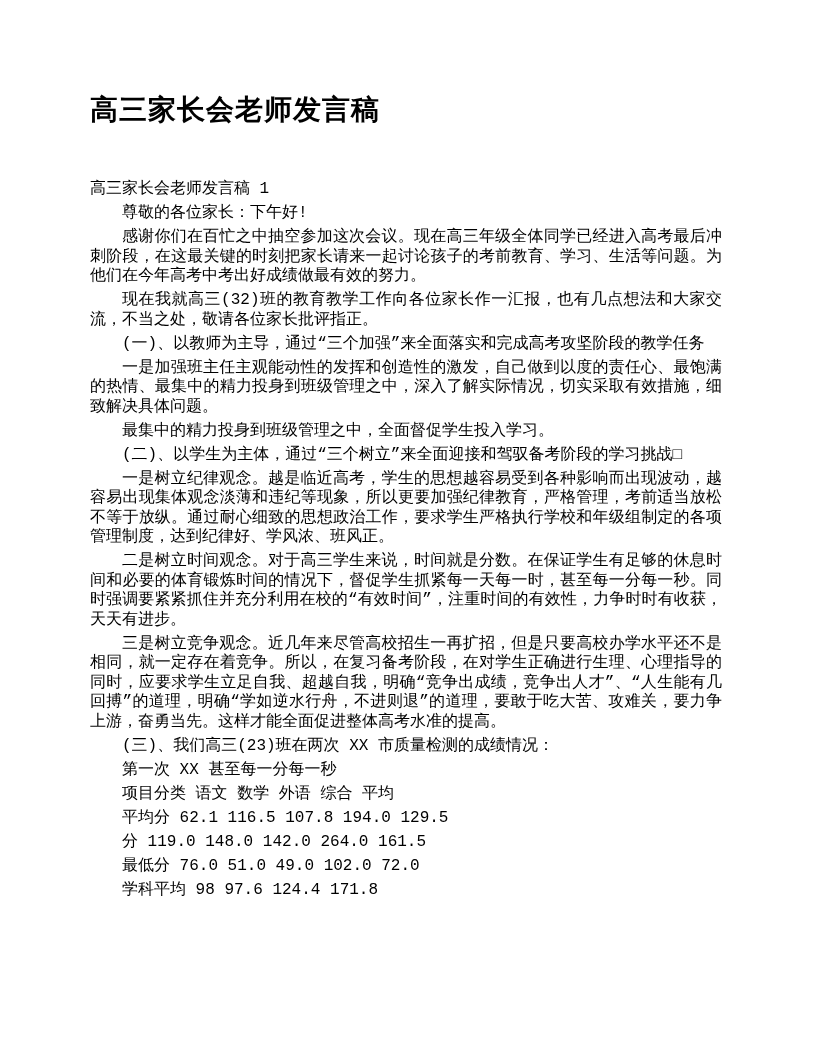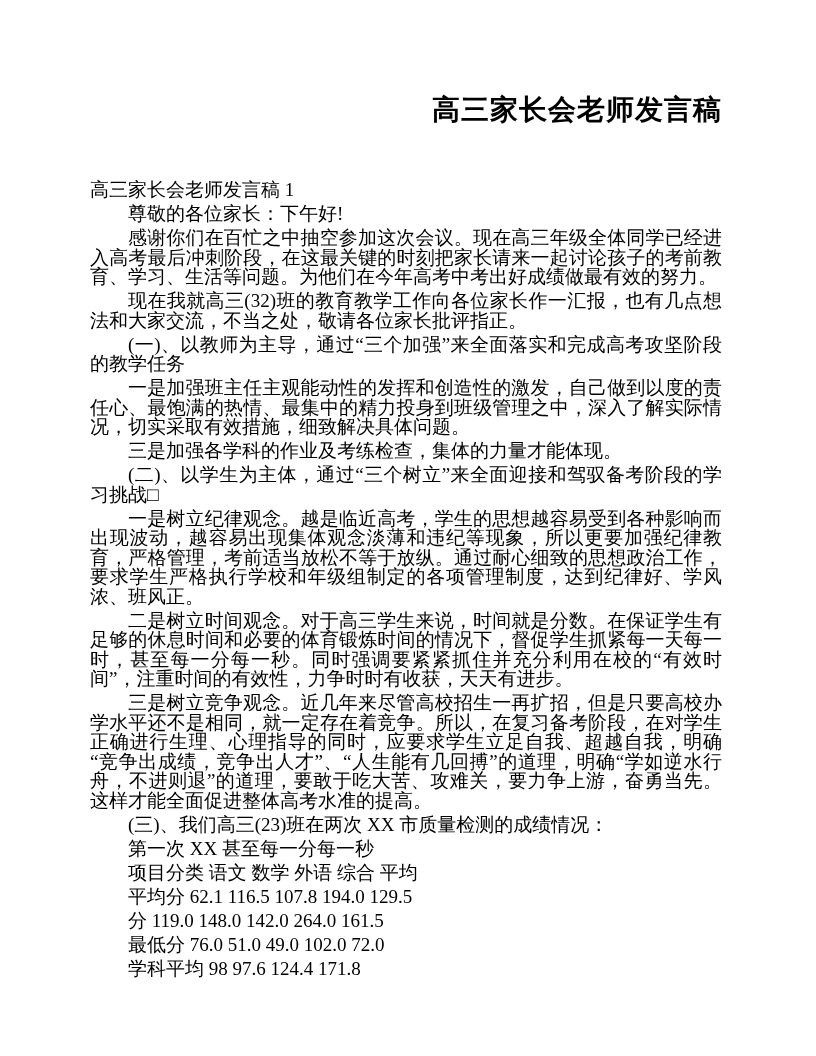--- a/index.html
+++ b/index.html
@@ -17,32 +17,33 @@
   .page {
     box-sizing: border-box;
     width: 816px;
     height: 1056px;
     padding: 72px 94px 40px 90px;
     background: #ffffff;
   }
   .doc-title {
     font-size: 28px;
     font-weight: bold;
-    text-align: right;
+    text-align: left;
     margin: 20px 0 52px 0;
     letter-spacing: 1px;
     line-height: 36px;
   }
   .para {
-    font-size: 19px;
+    font-size: 16px;
     line-height: 19.5px;
     margin: 0 0 4.5px 0;
     text-align: justify;
     text-indent: 2em;
     word-break: break-all;
+    font-family: Liberation Mono, monospace;
   }
   .para.no-indent {
     text-indent: 0;
   }
 </style>
 </head>
 <body>
 
 <div class="page">
 
@@ -54,21 +55,21 @@
 
   <p class="para">感谢你们在百忙之中抽空参加这次会议。现在高三年级全体同学已经进入高考最后冲刺阶段，在这最关键的时刻把家长请来一起讨论孩子的考前教育、学习、生活等问题。为他们在今年高考中考出好成绩做最有效的努力。</p>
 
   <p class="para">现在我就高三(32)班的教育教学工作向各位家长作一汇报，也有几点想法和大家交流，不当之处，敬请各位家长批评指正。</p>
 
   <p class="para">(一)、以教师为主导，通过“三个加强”来全面落实和完成高考攻坚阶段的教学任务</p>
 
   <p class="para">一是加强班主任主观能动性的发挥和创造性的激发，自己做到以度的责任心、最饱满的热情、最集中的精力投身到班级管理之中，深入了解实际情况，切实采取有效措施，细致解决具体问题。</p>
 
 
-  <p class="para">三是加强各学科的作业及考练检查，集体的力量才能体现。</p>
+  <p class="para">最集中的精力投身到班级管理之中，全面督促学生投入学习。</p>
 
   <p class="para">(二)、以学生为主体，通过“三个树立”来全面迎接和驾驭备考阶段的学习挑战□</p>
 
   <p class="para">一是树立纪律观念。越是临近高考，学生的思想越容易受到各种影响而出现波动，越容易出现集体观念淡薄和违纪等现象，所以更要加强纪律教育，严格管理，考前适当放松不等于放纵。通过耐心细致的思想政治工作，要求学生严格执行学校和年级组制定的各项管理制度，达到纪律好、学风浓、班风正。</p>
 
   <p class="para">二是树立时间观念。对于高三学生来说，时间就是分数。在保证学生有足够的休息时间和必要的体育锻炼时间的情况下，督促学生抓紧每一天每一时，甚至每一分每一秒。同时强调要紧紧抓住并充分利用在校的“有效时间”，注重时间的有效性，力争时时有收获，天天有进步。</p>
 
   <p class="para">三是树立竞争观念。近几年来尽管高校招生一再扩招，但是只要高校办学水平还不是相同，就一定存在着竞争。所以，在复习备考阶段，在对学生正确进行生理、心理指导的同时，应要求学生立足自我、超越自我，明确“竞争出成绩，竞争出人才”、“人生能有几回搏”的道理，明确“学如逆水行舟，不进则退”的道理，要敢于吃大苦、攻难关，要力争上游，奋勇当先。这样才能全面促进整体高考水准的提高。</p>
 
   <p class="para">(三)、我们高三(23)班在两次 XX 市质量检测的成绩情况：</p>

